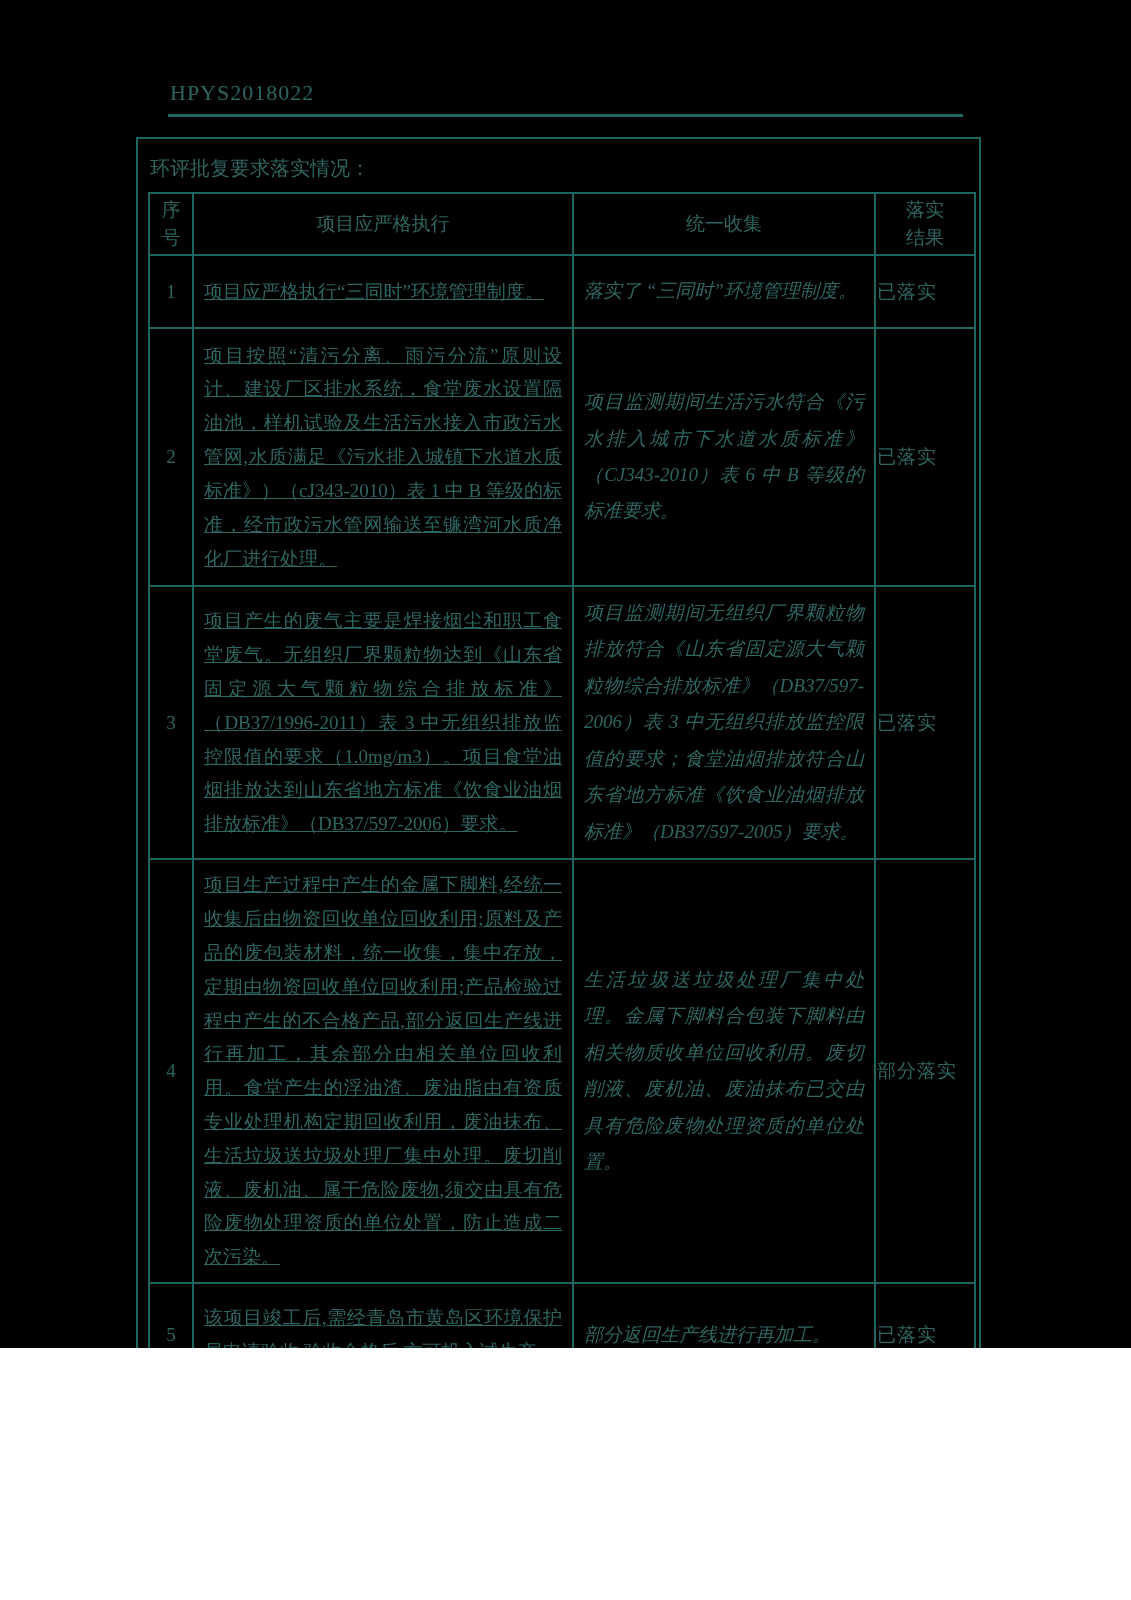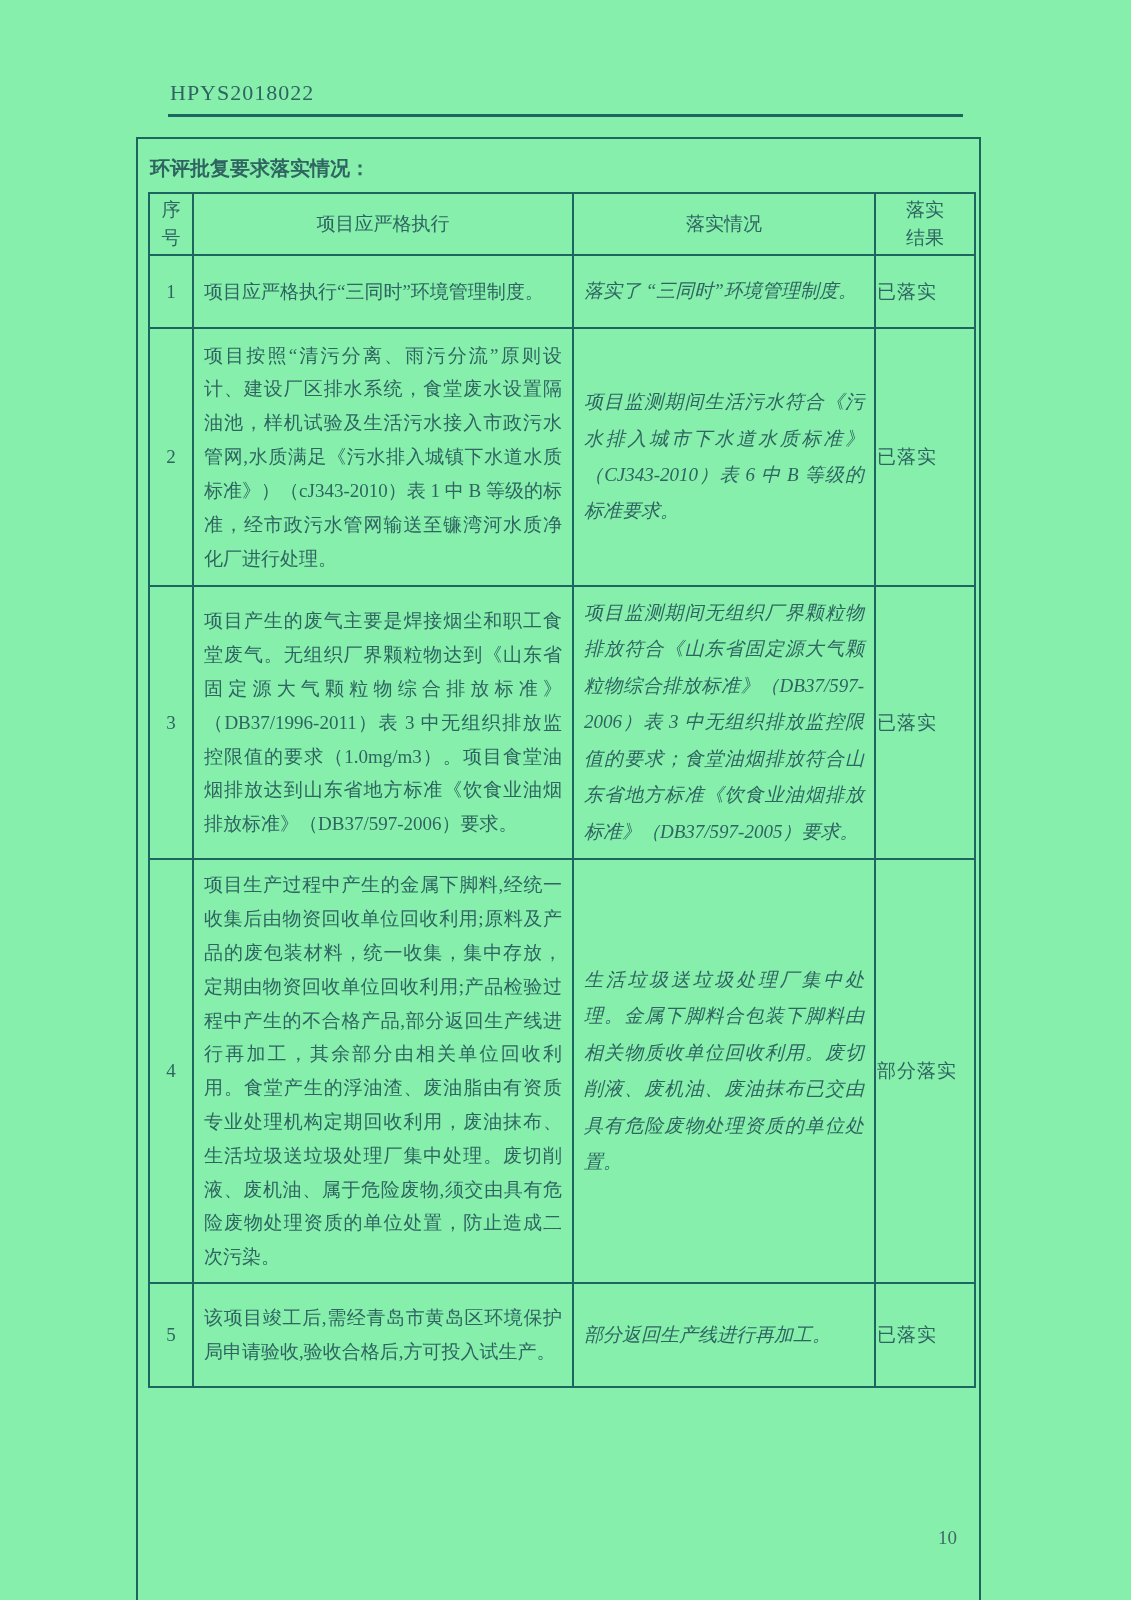--- a/index.html
+++ b/index.html
@@ -1,21 +1,21 @@
 <!DOCTYPE html>
 <html><head>
 <meta charset="utf-8">
 <style>
   html,body{margin:0;padding:0;}
   body{width:1131px;height:1600px;font-family:"Liberation Serif","DejaVu Serif",serif;}
-  .page{position:relative;width:1131px;height:1600px;background:#86efac;overflow:hidden;color:#2f6561;}
+  .page{position:relative;width:1131px;height:1348px;background:#000000;overflow:hidden;color:#2f6561;}
   .doc-code{position:absolute;left:170px;top:80px;font-size:22px;letter-spacing:1px;color:#2f6561;}
   .header-rule{position:absolute;left:168px;top:114px;width:795px;height:3px;background:#1d6660;}
   .outer-box{position:absolute;left:136px;top:137px;width:845px;height:1466px;border:2px solid #1d6660;box-sizing:border-box;}
-  .section-title{margin:16px 0 10px 12px;font-size:20px;font-weight:bold;color:#2f6561;}
+  .section-title{margin:16px 0 10px 12px;font-size:20px;font-weight:normal;color:#2f6561;}
   table.compliance{border-collapse:collapse;table-layout:fixed;width:826px;margin-left:10px;}
   table.compliance th, table.compliance td{
     border:2px solid #1d6660;
     color:#2f6561;
     font-size:19px;
     vertical-align:middle;
     box-sizing:border-box;
     overflow:hidden;
   }
   th{font-weight:normal;text-align:center;white-space:pre-line;line-height:1.5;font-size:20px;}
@@ -23,21 +23,21 @@
   .col-req{width:380px;}
   .col-st{width:302px;}
   .col-res{width:100px;}
   tr.h-row{height:62px;}
   tr.r1{height:73px;}
   tr.r2{height:258px;}
   tr.r3{height:264px;}
   tr.r4{height:386px;}
   tr.r5{height:104px;}
   td.c-idx{text-align:center;}
-  td.c-req{text-align:justify;padding:8px 10px;line-height:1.78;}
+  td.c-req{text-align:justify;padding:8px 10px;line-height:1.78;text-decoration:underline;}
   td.c-st{text-align:justify;padding:8px 10px;line-height:1.92;font-style:italic;}
   td.c-res{text-align:left;letter-spacing:1px;}
   .page-number{position:absolute;left:938px;top:1482px;font-size:19px;color:#3c6b67;margin-top:45px;}
 </style>
 </head>
 <body>
 
 <div class="page">
 
   <div class="doc-code">HPYS2018022</div>
@@ -51,21 +51,21 @@
         <col class="col-idx">
           <col class="col-req">
           <col class="col-st">
           <col class="col-res">
       </colgroup>
       <thead>
         <tr class="h-row">
           <th>序
 号</th>
           <th>项目应严格执行</th>
-          <th>落实情况</th>
+          <th>统一收集</th>
           <th>落实
 结果</th>
         </tr>
       </thead>
       <tbody>
         <tr class="r1">
           <td class="c-idx">1</td>
           <td class="c-req">项目应严格执行“三同时”环境管理制度。</td>
           <td class="c-st">落实了 “三同时”环境管理制度。</td>
           <td class="c-res">已落实</td>

